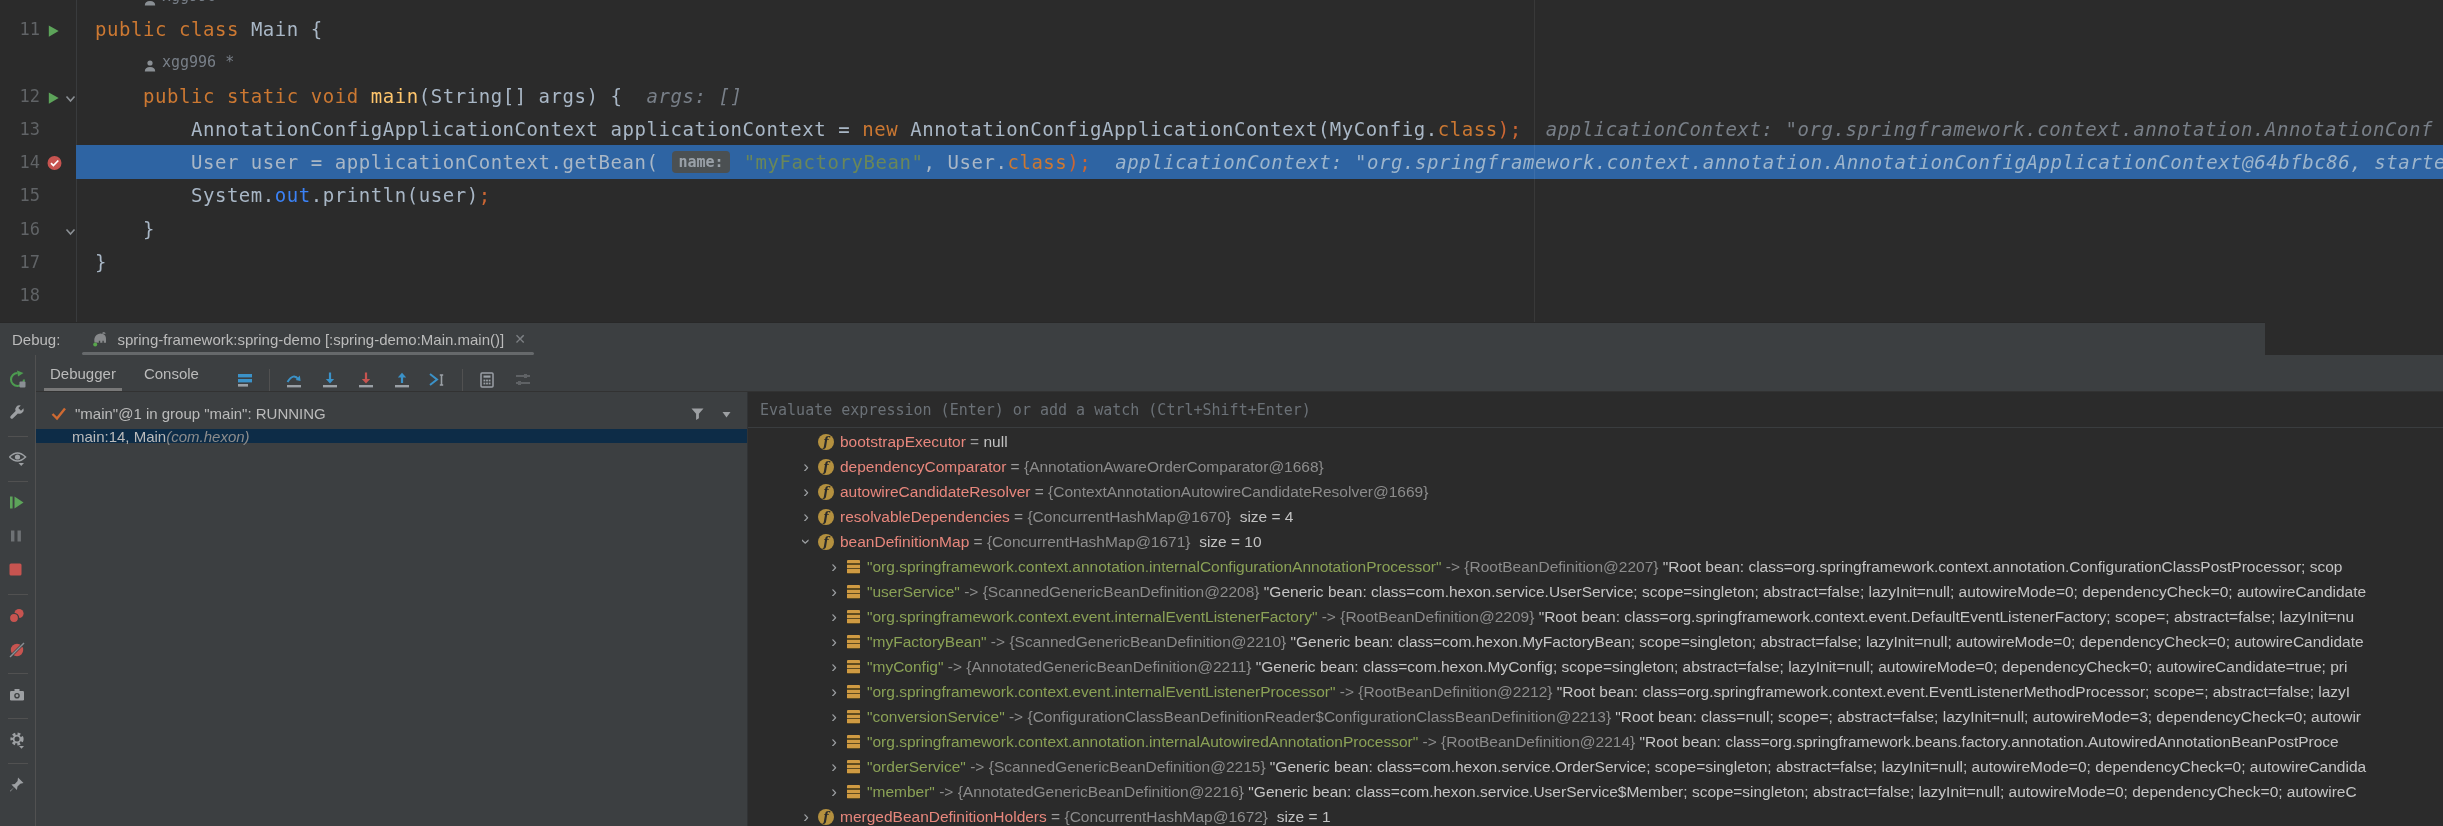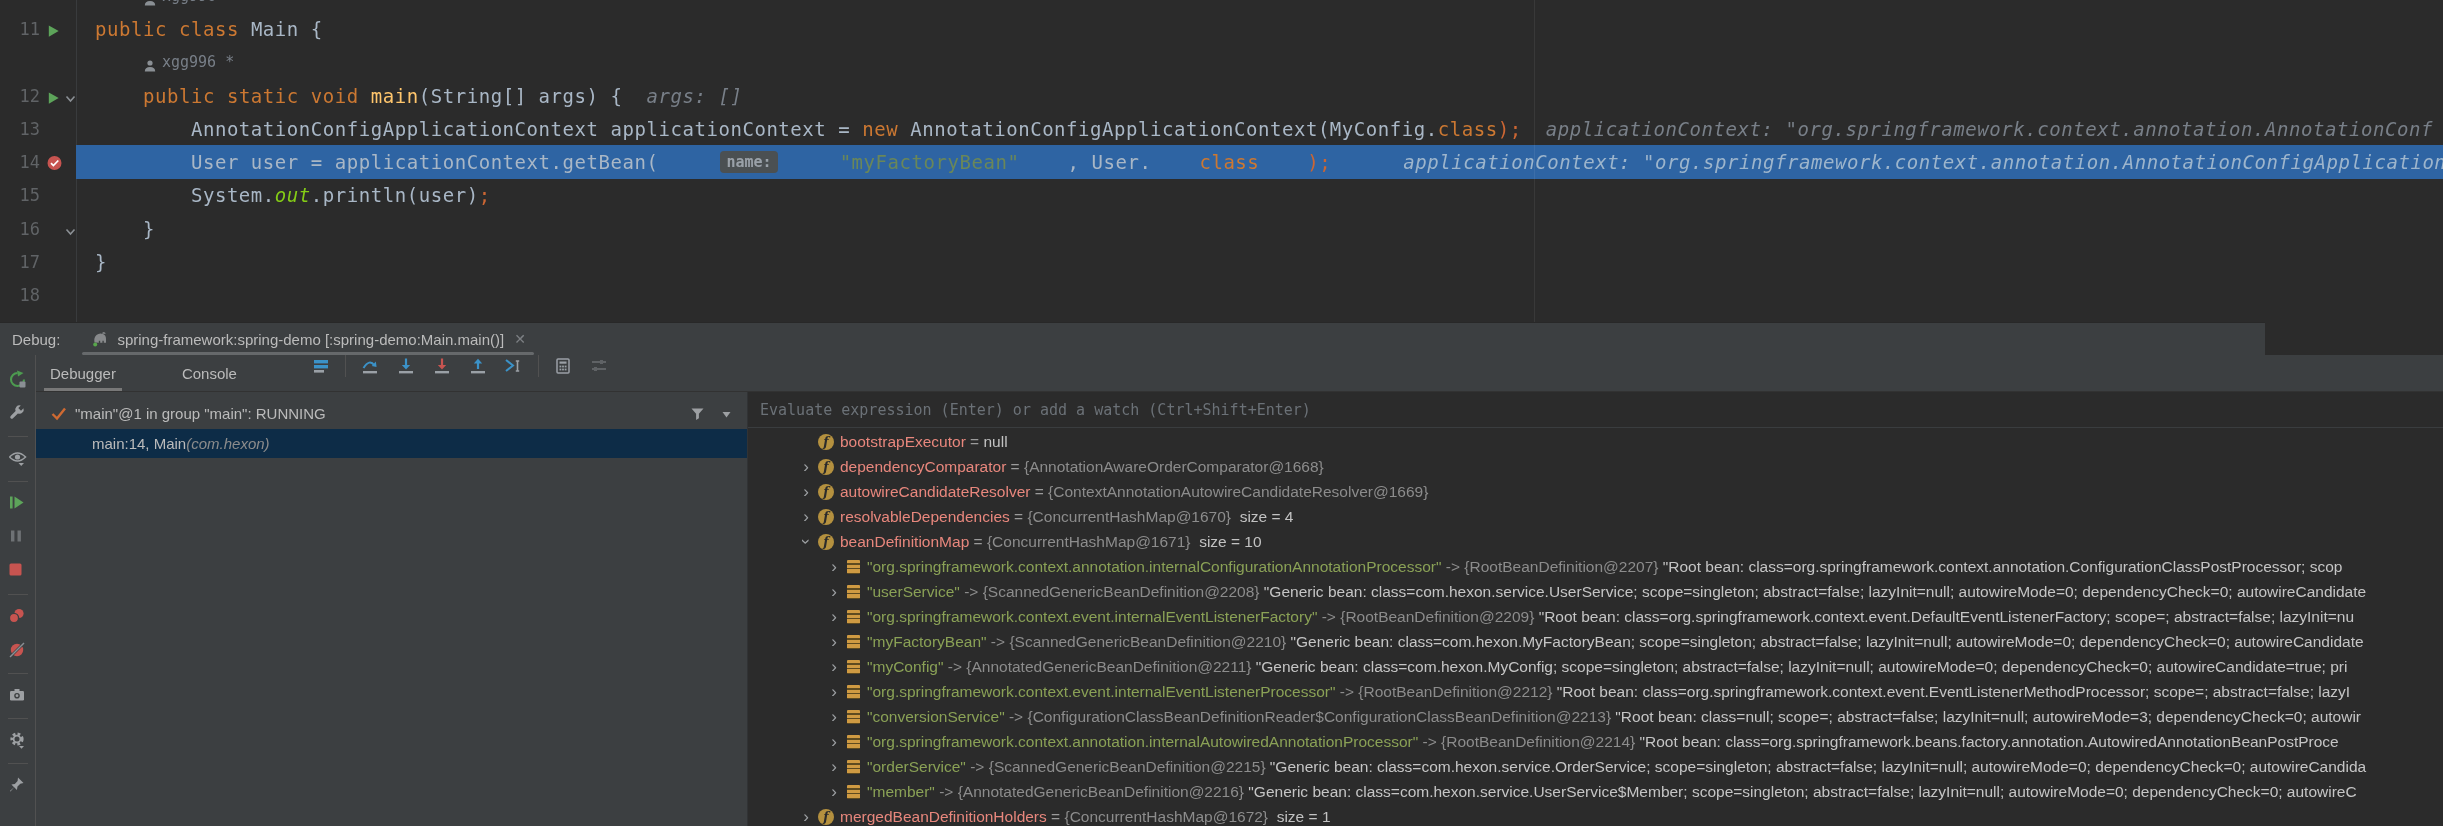--- a/index.html
+++ b/index.html
@@ -13,61 +13,61 @@
   .cline{height:33.3px;display:flex;align-items:center;position:relative;
      font-family:"DejaVu Sans Mono",monospace;font-size:19px;letter-spacing:.55px;white-space:pre;}
   .cline .gut{width:76px;flex:none;height:100%;position:relative;}
   .cline .lnum{position:absolute;left:0;top:0;width:40px;height:100%;display:flex;align-items:center;justify-content:flex-end;
      color:#606366;font-size:17px;letter-spacing:0;}
   .cline .gicon{position:absolute;top:50%;transform:translateY(-50%);width:17px;height:17px;}
   .cline .gicon.run{left:46px;}
   .cline .gicon.bp{left:46px;}
   .cline .gicon.fold{left:64px;}
   .cline .code{flex:1;height:100%;display:flex;align-items:center;padding-left:19px;overflow:hidden;z-index:2;}
-  .cline.sel .code{background:#2e64a3;gap:48px;}
+  .cline.sel .code{background:#2e64a3;}
   .seg.pl{color:#a9b7c6;}
   .seg.kw{color:#cc7832;}
   .seg.decl{color:#ffc66d;}
   .seg.str{color:#6a8759;}
-  .seg.fld{color:#84cc16;font-style:italic;}
+  .seg.fld{color:#3b82f6;}
   .seg.red{color:#cc6633;}
   .seg.sp{color:#a9b7c6;}
   .seg.hint{color:#787f88;font-style:italic;}
   .seg.hintsel{color:#9db5cc;font-style:italic;}
   .seg.author{color:#787f88;font-size:15px;letter-spacing:0;}
   .seg.phint{background:#4b5052;color:#9aa1a8;border-radius:4px;font-size:15px;letter-spacing:0;
      padding:1px 6px;margin:0 2px 0 2px;font-style:normal;display:inline-block;line-height:20px;font-weight:bold;}
   .person-ic{display:inline-block;width:14px;height:14px;margin-right:5px;vertical-align:-2px;}
   
   #dbg-tabbar{position:absolute;left:0;top:322px;width:2265px;height:33px;background:#3c3f41;
      border-top:1px solid #282828;display:flex;align-items:center;}
   #dbg-tabbar .dbg-label{color:#bbbbbb;font-size:15px;margin-left:12px;}
   .main-tab{display:flex;align-items:center;height:100%;margin-left:22px;position:relative;padding:16px 8px;}
   .main-tab .tab-underline{position:absolute;left:0;right:0;bottom:0;height:3px;background:#66696b;border-radius:2px;}
   .main-tab .gradle-ic{width:20px;height:20px;margin-right:7px;position:relative;}
   .main-tab .tab-text{color:#bbbbbb;font-size:15px;}
   .main-tab .tab-close{color:#7d8084;font-size:14px;margin-left:10px;cursor:default;}
   #dbg-toolbar{position:absolute;left:36px;top:355px;width:2407px;height:37px;background:#3c3f41;
-     border-bottom:1px solid #323232;display:flex;align-items:flex-start;gap:38px;}
+     border-bottom:1px solid #323232;display:flex;align-items:flex-end;}
   .tool-tab{color:#bbbbbb;font-size:15px;padding:0 14px;height:100%;display:flex;align-items:center;position:relative;}
   .tool-tab.on:after{content:"";position:absolute;left:8px;right:8px;bottom:0;height:3px;background:#787878;}
   .tb-ic{width:22px;height:22px;margin:0 7px;display:flex;align-items:center;justify-content:center;}
   .tb-sep{width:1px;height:22px;background:#515151;margin:0 6px;}
   #left-strip{position:absolute;left:0;top:355px;width:36px;height:471px;background:#3c3f41;border-right:1px solid #515151;
      display:flex;flex-direction:column;align-items:center;padding-top:8px;}
   #left-strip .ls-ic{width:20px;height:20px;margin:7px 0;}
   #left-strip .ls-sep{width:20px;height:1px;background:#515151;margin:5px 0;}
   
   #frames{position:absolute;left:36px;top:392px;width:711px;height:434px;background:#3c3f41;overflow:hidden;}
   .thread-row{position:absolute;left:0;top:7px;right:0;height:28px;display:flex;align-items:center;}
   .thread-row .chk{width:17px;height:17px;margin-left:14px;margin-right:8px;}
   .thread-row .ttext{color:#bbbbbb;font-size:15px;flex:1;}
   .thread-row .funnel{width:17px;height:17px;margin-right:14px;}
   .thread-row .tcaret{width:13px;height:13px;margin-right:14px;}
-  .frame-row{position:absolute;left:0;top:37px;right:0;height:29px;background:#0d2c47;display:flex;align-items:center;padding-left:20px;}
+  .frame-row{position:absolute;left:0;top:37px;right:0;height:14px;background:#0d2c47;display:flex;align-items:center;}
   .frame-row .floc{color:#bbbbbb;font-size:15px;margin-left:36px;}
   .frame-row .fpkg{color:#8c8c8c;font-size:15px;font-style:italic;}
   #vsep{position:absolute;left:747px;top:392px;width:1px;height:434px;background:#313335;}
   
   #vars{position:absolute;left:748px;top:392px;width:1695px;height:434px;background:#2b2b2b;overflow:hidden;}
   #eval-bar{position:absolute;left:0;top:0;right:0;height:36px;border-bottom:1px solid #3a3d3f;display:flex;align-items:center;}
   #eval-input{background:transparent;border:none;outline:none;width:100%;margin-left:10px;
      font-family:"DejaVu Sans Mono",monospace;font-size:15px;color:#c5c5c5;}
   #eval-input::placeholder{color:#6b7177;opacity:1;}
   #var-tree{position:absolute;left:0;top:37px;right:0;bottom:-12px;}

